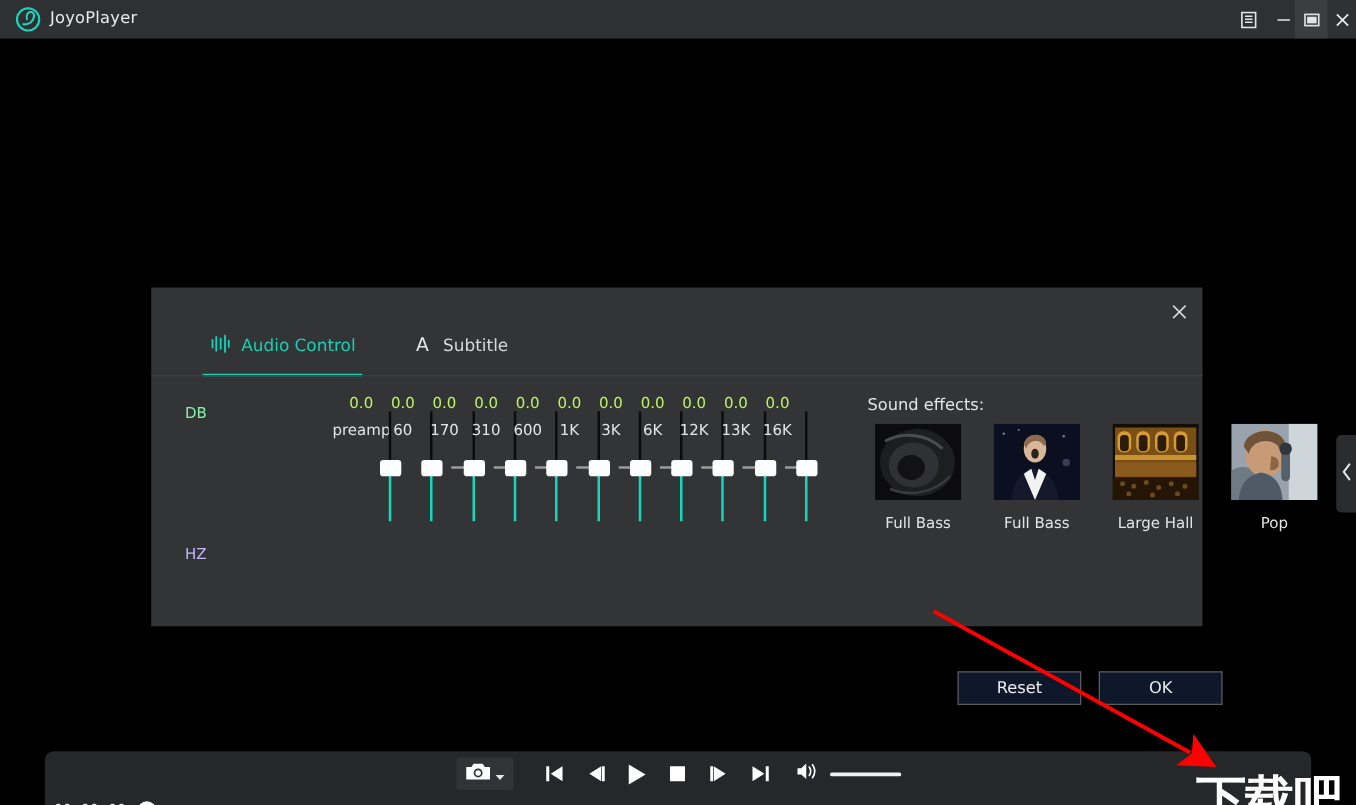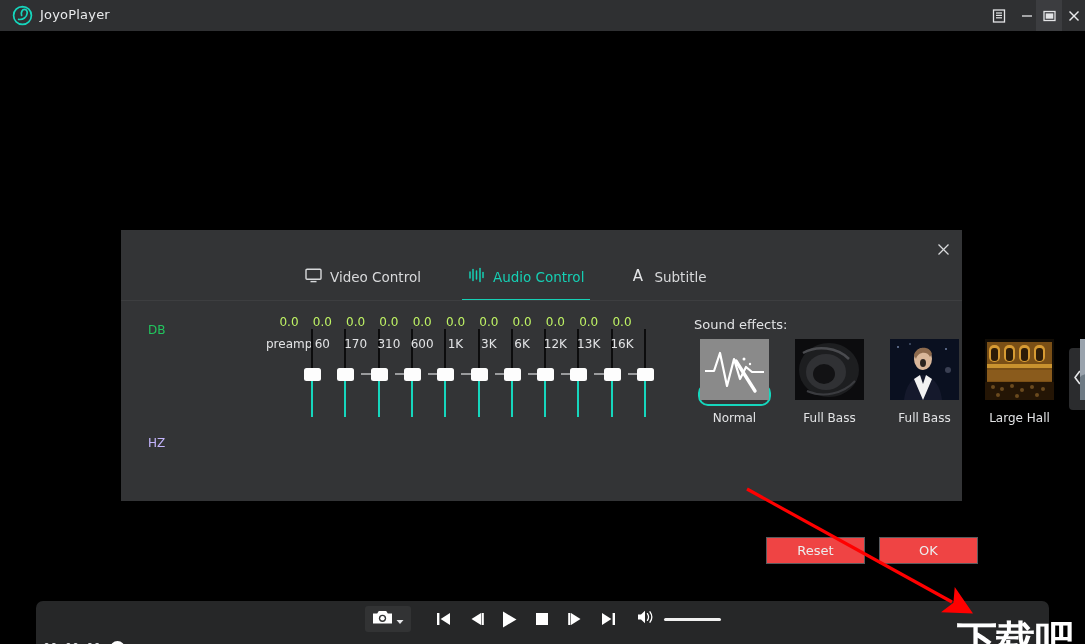--- a/index.html
+++ b/index.html
@@ -33,21 +33,21 @@
   #tab-audio{margin-left:47px;}
   #tab-sub{margin-left:46px;}
   #tab-sync{margin-left:48px;}
   .tab .tlabel{font-size:13.5px;color:#d8d9db;}
   .tab.active .tlabel{color:#16cfb4;}
   .tab.active .underline{position:absolute;left:-6px;right:-6px;bottom:-4px;height:2px;background:#16cfb4;}
   #tabsep{position:absolute;left:0;top:70px;width:841px;height:1px;background:#3d3e40;}
 
   
   #eq{position:absolute;left:0;top:71px;width:841px;height:200px;}
-  #db-label{position:absolute;left:27px;top:22px;font-size:12px;color:#22c55e;}
+  #db-label{position:absolute;left:27px;top:22px;font-size:12px;color:#86efac;}
   #hz-label{position:absolute;left:27px;top:135px;font-size:12px;color:#c4b5fd;}
   .band{position:absolute;top:14px;width:46px;text-align:center;}
   .band .val{font-size:12px;color:#bef264;display:block;height:14px;}
   .band .track{position:relative;margin:10px auto 0;width:46px;height:88px;}
   .band .up{position:absolute;left:22px;top:0;width:2px;height:44px;background:#0c0c0d;}
   .band .down{position:absolute;left:22px;top:50px;width:2px;height:38px;background:#16d6bd;}
   .band .thumb{position:absolute;left:15px;top:39px;width:17px;height:13px;background:#fdfdfd;border-radius:2.5px;}
   .band .dash{position:absolute;left:39px;top:44px;width:12px;height:2px;background:#9a9b9d;}
   .band .freq{display:block;font-size:12px;color:#e2e3e5;margin-top:8px;}
 
@@ -55,21 +55,21 @@
   #fx-title{position:absolute;left:573px;top:16px;font-size:13px;color:#e2e3e5;}
   #fx-list{position:absolute;left:577px;top:38px;display:flex;gap:22px;}
   .fx{width:73px;text-align:center;}
   .fx .thumbbox{width:69px;height:61px;border-radius:10px;overflow:hidden;position:relative;
                  border:2px solid transparent;box-sizing:content-box;}
   .fx.sel .thumbbox{border-color:#16d6bd;}
   .fx .fxname{display:block;font-size:12px;color:#e2e3e5;margin-top:7px;}
 
   
   #btnrow{position:absolute;left:0;top:225px;width:841px;height:46px;}
-  .dbtn{position:absolute;top:11px;width:97px;height:25px;background:#ef4444;border:1px solid #5a5b5e;
+  .dbtn{position:absolute;top:11px;width:97px;height:25px;background:#0f172a;border:1px solid #5a5b5e;
         color:#eceded;font-size:13px;display:flex;align-items:center;justify-content:center;}
   #btn-reset{left:645px;}
   #btn-ok{left:758px;}
 
   
   #ctrlbar{position:absolute;left:36px;top:570px;width:1013px;height:59px;background:#262728;border-radius:7px 7px 0 0;}
   #timerow{position:absolute;left:0;top:35px;width:1013px;height:24px;display:flex;align-items:center;}
   #timecode{margin-left:7px;font-size:12px;color:#e5e6e8;font-family:"DejaVu Sans Mono","Liberation Mono",monospace;}
   #seek{position:relative;flex:1;height:18px;margin-left:9px;margin-right:14px;}
   #seek-thumb{position:absolute;left:0;top:2px;width:15px;height:15px;border-radius:50%;background:#fff;}
@@ -139,29 +139,20 @@
   <div id="dialog">
 
     <span id="dlg-close">
       <svg width="13" height="13" viewBox="0 0 13 13">
         <line x1="1.5" y1="1.5" x2="11.5" y2="11.5" stroke="#d9dadc" stroke-width="1.3"></line>
         <line x1="11.5" y1="1.5" x2="1.5" y2="11.5" stroke="#d9dadc" stroke-width="1.3"></line>
       </svg>
     </span>
 
     <div id="tabs">
-      <div class="tab" id="tab-video">
-        <span>
-          <svg width="17" height="15" viewBox="0 0 17 15">
-            <rect x="1" y="1.2" width="15" height="10" rx="1" fill="none" stroke="#d8d9db" stroke-width="1.4"></rect>
-            <line x1="5.5" y1="13.6" x2="11.5" y2="13.6" stroke="#d8d9db" stroke-width="1.4"></line>
-          </svg>
-        </span>
-        <span class="tlabel">Video Control</span>
-      </div>
 
       <div class="tab active" id="tab-audio">
         <span>
           <svg width="17" height="16" viewBox="0 0 17 16">
             <g stroke="#16cfb4" stroke-width="1.5" stroke-linecap="round">
               <line x1="2" y1="5" x2="2" y2="11"></line>
                 <line x1="5" y1="2.5" x2="5" y2="13.5"></line>
               <line x1="8.5" y1="4" x2="8.5" y2="12"></line>
                 <line x1="12" y1="1.5" x2="12" y2="14.5"></line>
               <line x1="15" y1="5.5" x2="15" y2="10.5"></line>
@@ -196,27 +187,20 @@
           <div class="band" style="left: 311.5px;"><span class="val">0.0</span><span class="track"><span class="up"></span><span class="down"></span><span class="thumb"></span><span class="dash"></span></span><span class="freq">1K</span></div>
           <div class="band" style="left: 344.8px;"><span class="val">0.0</span><span class="track"><span class="up"></span><span class="down"></span><span class="thumb"></span><span class="dash"></span></span><span class="freq">3K</span></div>
           <div class="band" style="left: 378.1px;"><span class="val">0.0</span><span class="track"><span class="up"></span><span class="down"></span><span class="thumb"></span><span class="dash"></span></span><span class="freq">6K</span></div>
           <div class="band" style="left: 411.4px;"><span class="val">0.0</span><span class="track"><span class="up"></span><span class="down"></span><span class="thumb"></span><span class="dash"></span></span><span class="freq">12K</span></div>
           <div class="band" style="left: 444.7px;"><span class="val">0.0</span><span class="track"><span class="up"></span><span class="down"></span><span class="thumb"></span><span class="dash"></span></span><span class="freq">13K</span></div>
           <div class="band" style="left: 478px;"><span class="val">0.0</span><span class="track"><span class="up"></span><span class="down"></span><span class="thumb"></span></span><span class="freq">16K</span></div>
         </div>
 
       <span id="fx-title">Sound effects:</span>
       <div id="fx-list">
-          <div class="fx sel"><span class="thumbbox"><svg width="69" height="61" viewBox="0 0 69 61">
-                <rect width="69" height="61" fill="#8a8a8a"></rect>
-                <polyline points="5,32 14,32 20,14 27,47 34,20 40,40 46,28 52,33 64,33" fill="none" stroke="#fff" stroke-width="2.2" stroke-linejoin="round"></polyline>
-                <line x1="36" y1="22" x2="55" y2="52" stroke="#fff" stroke-width="3.4" stroke-linecap="round"></line>
-                <circle cx="44" cy="20" r="1.5" fill="#fff"></circle>
-                <circle cx="50" cy="25" r="1.2" fill="#fff"></circle>
-              </svg></span><span class="fxname">Normal</span></div>
           <div class="fx"><span class="thumbbox"><svg width="69" height="61" viewBox="0 0 69 61">
                 <rect width="69" height="61" fill="#0c0c0e"></rect>
                 <ellipse cx="34" cy="31" rx="30" ry="27" fill="#1d1e20"></ellipse>
                 <ellipse cx="31" cy="33" rx="20" ry="18" fill="#303134"></ellipse>
                 <ellipse cx="29" cy="35" rx="11" ry="10" fill="#121214"></ellipse>
                 <path d="M8 14c14-8 34-6 46 6" fill="none" stroke="#4a4b4f" stroke-width="2.5"></path>
                 <path d="M12 52c16 7 36 3 48-10" fill="none" stroke="#3a3b3f" stroke-width="2"></path>
               </svg></span><span class="fxname">Full Bass</span></div>
           <div class="fx"><span class="thumbbox"><svg width="69" height="61" viewBox="0 0 69 61">
                 <rect width="69" height="61" fill="#0a1020"></rect>

